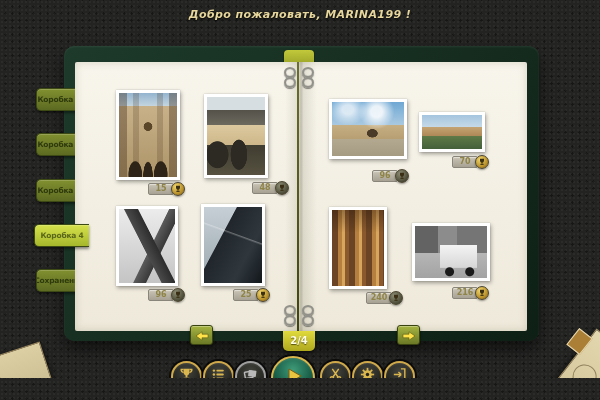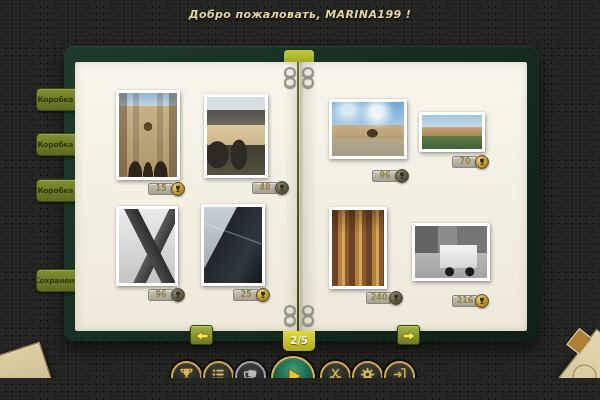--- a/index.html
+++ b/index.html
@@ -137,21 +137,21 @@
     width:14px;height:14px;margin-left:-3px;border-radius:50%;
     border:1px solid #4a4430;box-sizing:border-box;
     display:flex;align-items:center;justify-content:center;
     box-shadow:0 1px 2px rgba(0,0,0,.4);
   }
   .badge.gold .medal{background:radial-gradient(circle at 35% 30%, #f2d86c, #ba922c 60%, #7a5c14);}
   .badge.dim  .medal{background:radial-gradient(circle at 35% 30%, #8d8d76, #565640 60%, #323225);}
   .bg1{left:148px;top:182px}.bg2{left:252px;top:181px}
   .bg3{left:148px;top:288px}.bg4{left:233px;top:288px}
   .bg5{left:372px;top:169px}.bg6{left:452px;top:155px}
-  .bg7{left:366px;top:291px}.bg8{left:452px;top:294px}
+  .bg7{left:366px;top:291px}.bg8{left:452px;top:286px}
 
   
   .nav{
     position:absolute;top:325px;width:23px;height:20px;z-index:7;cursor:pointer;
     background:linear-gradient(#a6b441,#6b7926);border:1px solid #39430f;border-radius:3px;
     display:flex;align-items:center;justify-content:center;box-sizing:border-box;
     box-shadow:0 2px 3px rgba(0,0,0,.5), inset 0 1px 0 rgba(255,255,255,.3);
   }
   .nav.prev{left:190px}.nav.next{left:397px}
 
@@ -212,20 +212,23 @@
 
   <div class="tab tb1">
       <span>Коробка 1</span>
     </div>
   <div class="tab tb2">
       <span>Коробка 2</span>
     </div>
   <div class="tab tb3">
       <span>Коробка 3</span>
     </div>
+  <div class="tab tb4 active">
+      <span>Коробка 4</span>
+    </div>
   <div class="tab tb5">
       <span>Сохранения</span>
     </div>
 
   <div class="pages"></div>
   <div class="spine"></div>
   <div class="ring-row rr1"></div>
   <div class="ring-row rr2"></div>
   <div class="ring-row rr3"></div>
   <div class="ring-row rr4"></div>
@@ -334,21 +337,21 @@
           <rect x="3" y="7.2" width="4" height="1.4" fill="#3a2f14"></rect>
         </svg>
       </span>
     </div>
 
   <div class="nav prev">
     <span><svg viewBox="0 0 14 10" width="14" height="10">
           <path d="M13 3.2H7V.8L1 5l6 4.2V6.8h6z" fill="#ffe14a" stroke="#5a5a10" stroke-width=".6"></path>
         </svg></span>
   </div>
-  <div class="page-tab">2/5</div>
+  <div class="page-tab">2/4</div>
   <div class="nav next">
     <span><svg viewBox="0 0 14 10" width="14" height="10">
           <path d="M1 3.2h6V.8L13 5 7 9.2V6.8H1z" fill="#ffe14a" stroke="#5a5a10" stroke-width=".6"></path>
         </svg></span>
   </div>
 
   <div class="toolbar">
     <div class="btn">
       <span><svg viewBox="0 0 24 24" width="17" height="17">
             <path d="M8 4h8v5a4 4 0 0 1-8 0z" fill="#dab64e"></path>

